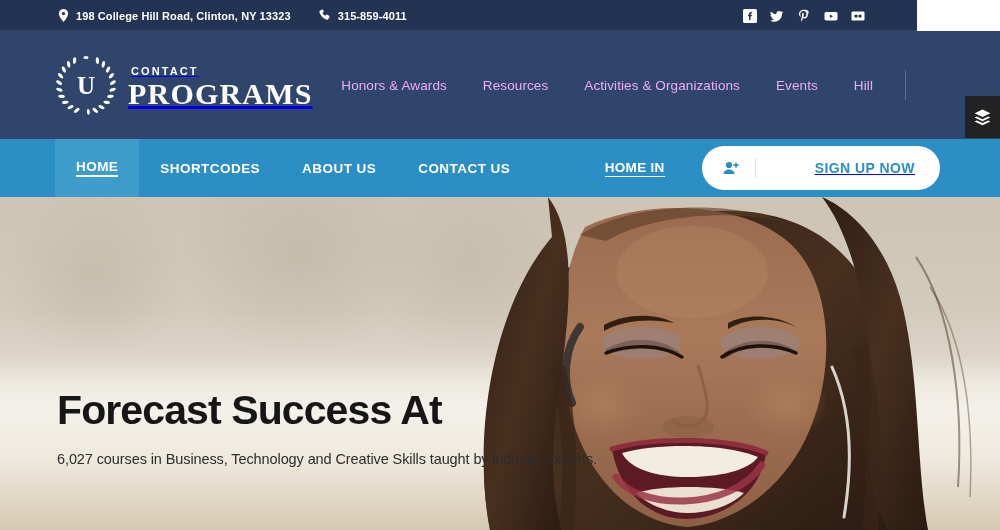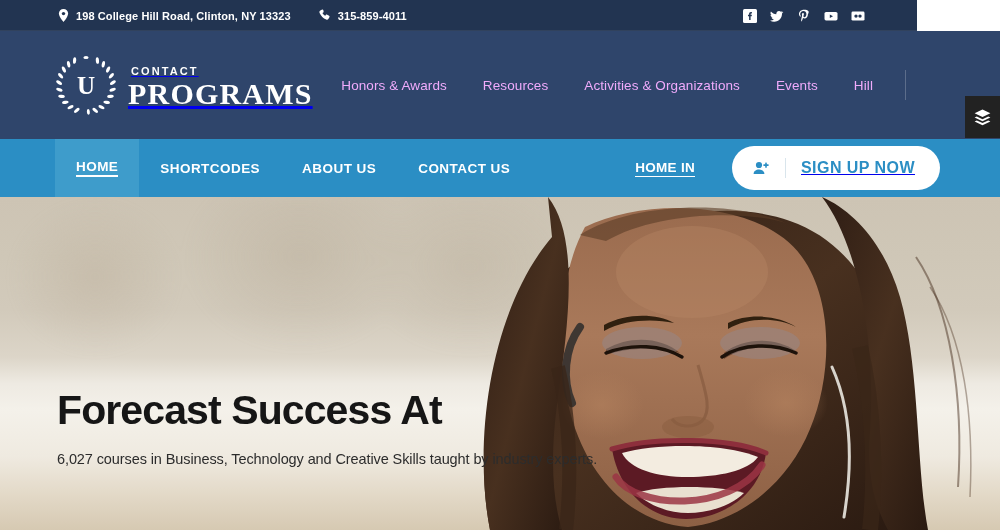--- a/index.html
+++ b/index.html
@@ -98,22 +98,22 @@
   }
   .signup {
     display: flex; align-items: center;
     margin-left: 37px;
     height: 44px; background: #ffffff; border-radius: 22px;
     padding: 0 25px 0 21px;
   }
   .signup-ico { display: inline-flex; align-items: center; width: 17px; height: 15px; }
   .signup-ico svg { display: block; }
   .signup-div { width: 1px; height: 20px; background: #d9e5ec; margin: 0 15px; }
-  .signup-label { color: #2b8ec4; font-size: 16px; font-weight: bold;
-                  letter-spacing: .45px; white-space: nowrap; }
+  .signup-label { color: #2b8ec4; font-size: 14px; font-weight: bold;
+                  letter-spacing: .45px; white-space: nowrap; margin-left: 44px; }
 
   
   .hero {
     position: absolute; top: 197px; left: 0;
     width: 1000px; height: 333px;
     overflow: hidden;
     background: #eab308;
   }
   .hero-bg {
     position: absolute; inset: 0;

